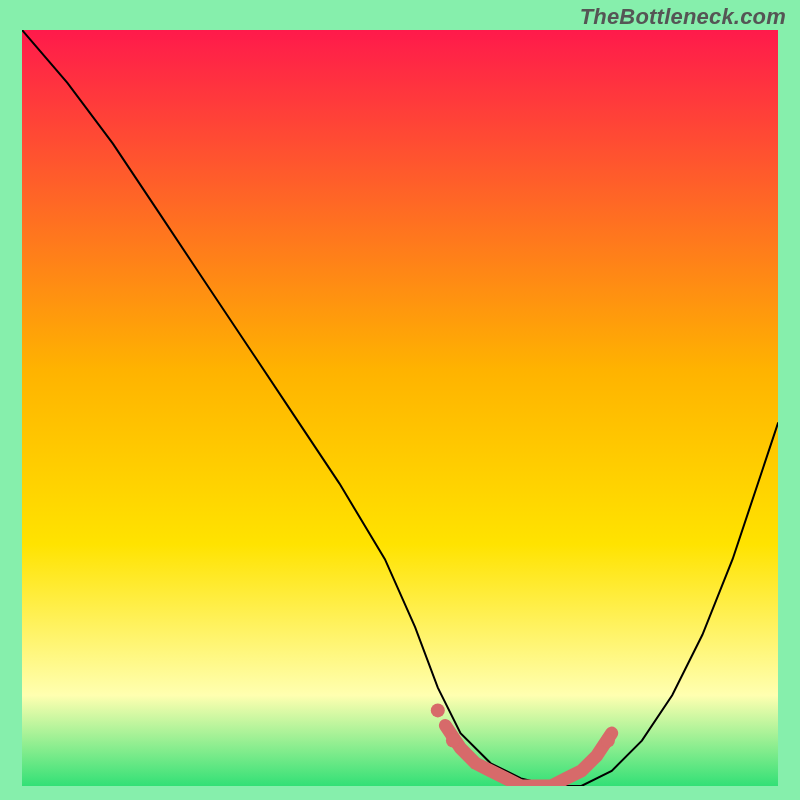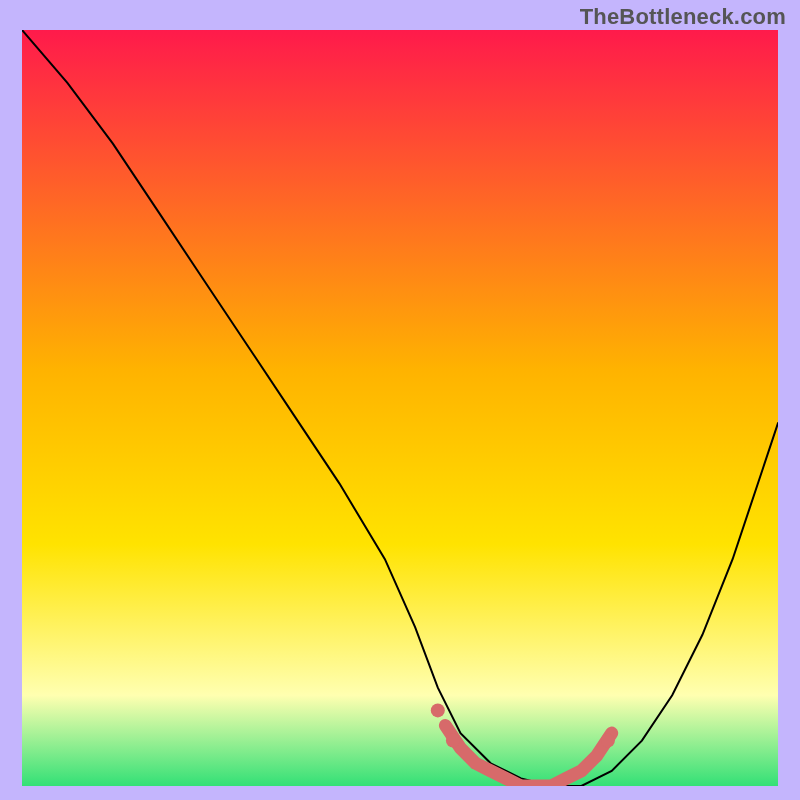--- a/index.html
+++ b/index.html
@@ -8,21 +8,22 @@
     width: 800px;
     height: 800px;
     background: #000;
     font-family: Arial, Helvetica, sans-serif;
     overflow: hidden;
   }
   .frame {
     position: relative;
     width: 800px;
     height: 800px;
-    background: #c4b5fd;
+    background: #86efac;
+    font-style: italic;
   }
   .watermark {
     position: absolute;
     top: 4px;
     right: 14px;
     color: #555;
     font-size: 22px;
     font-weight: 600;
     letter-spacing: 0.2px;
   }

